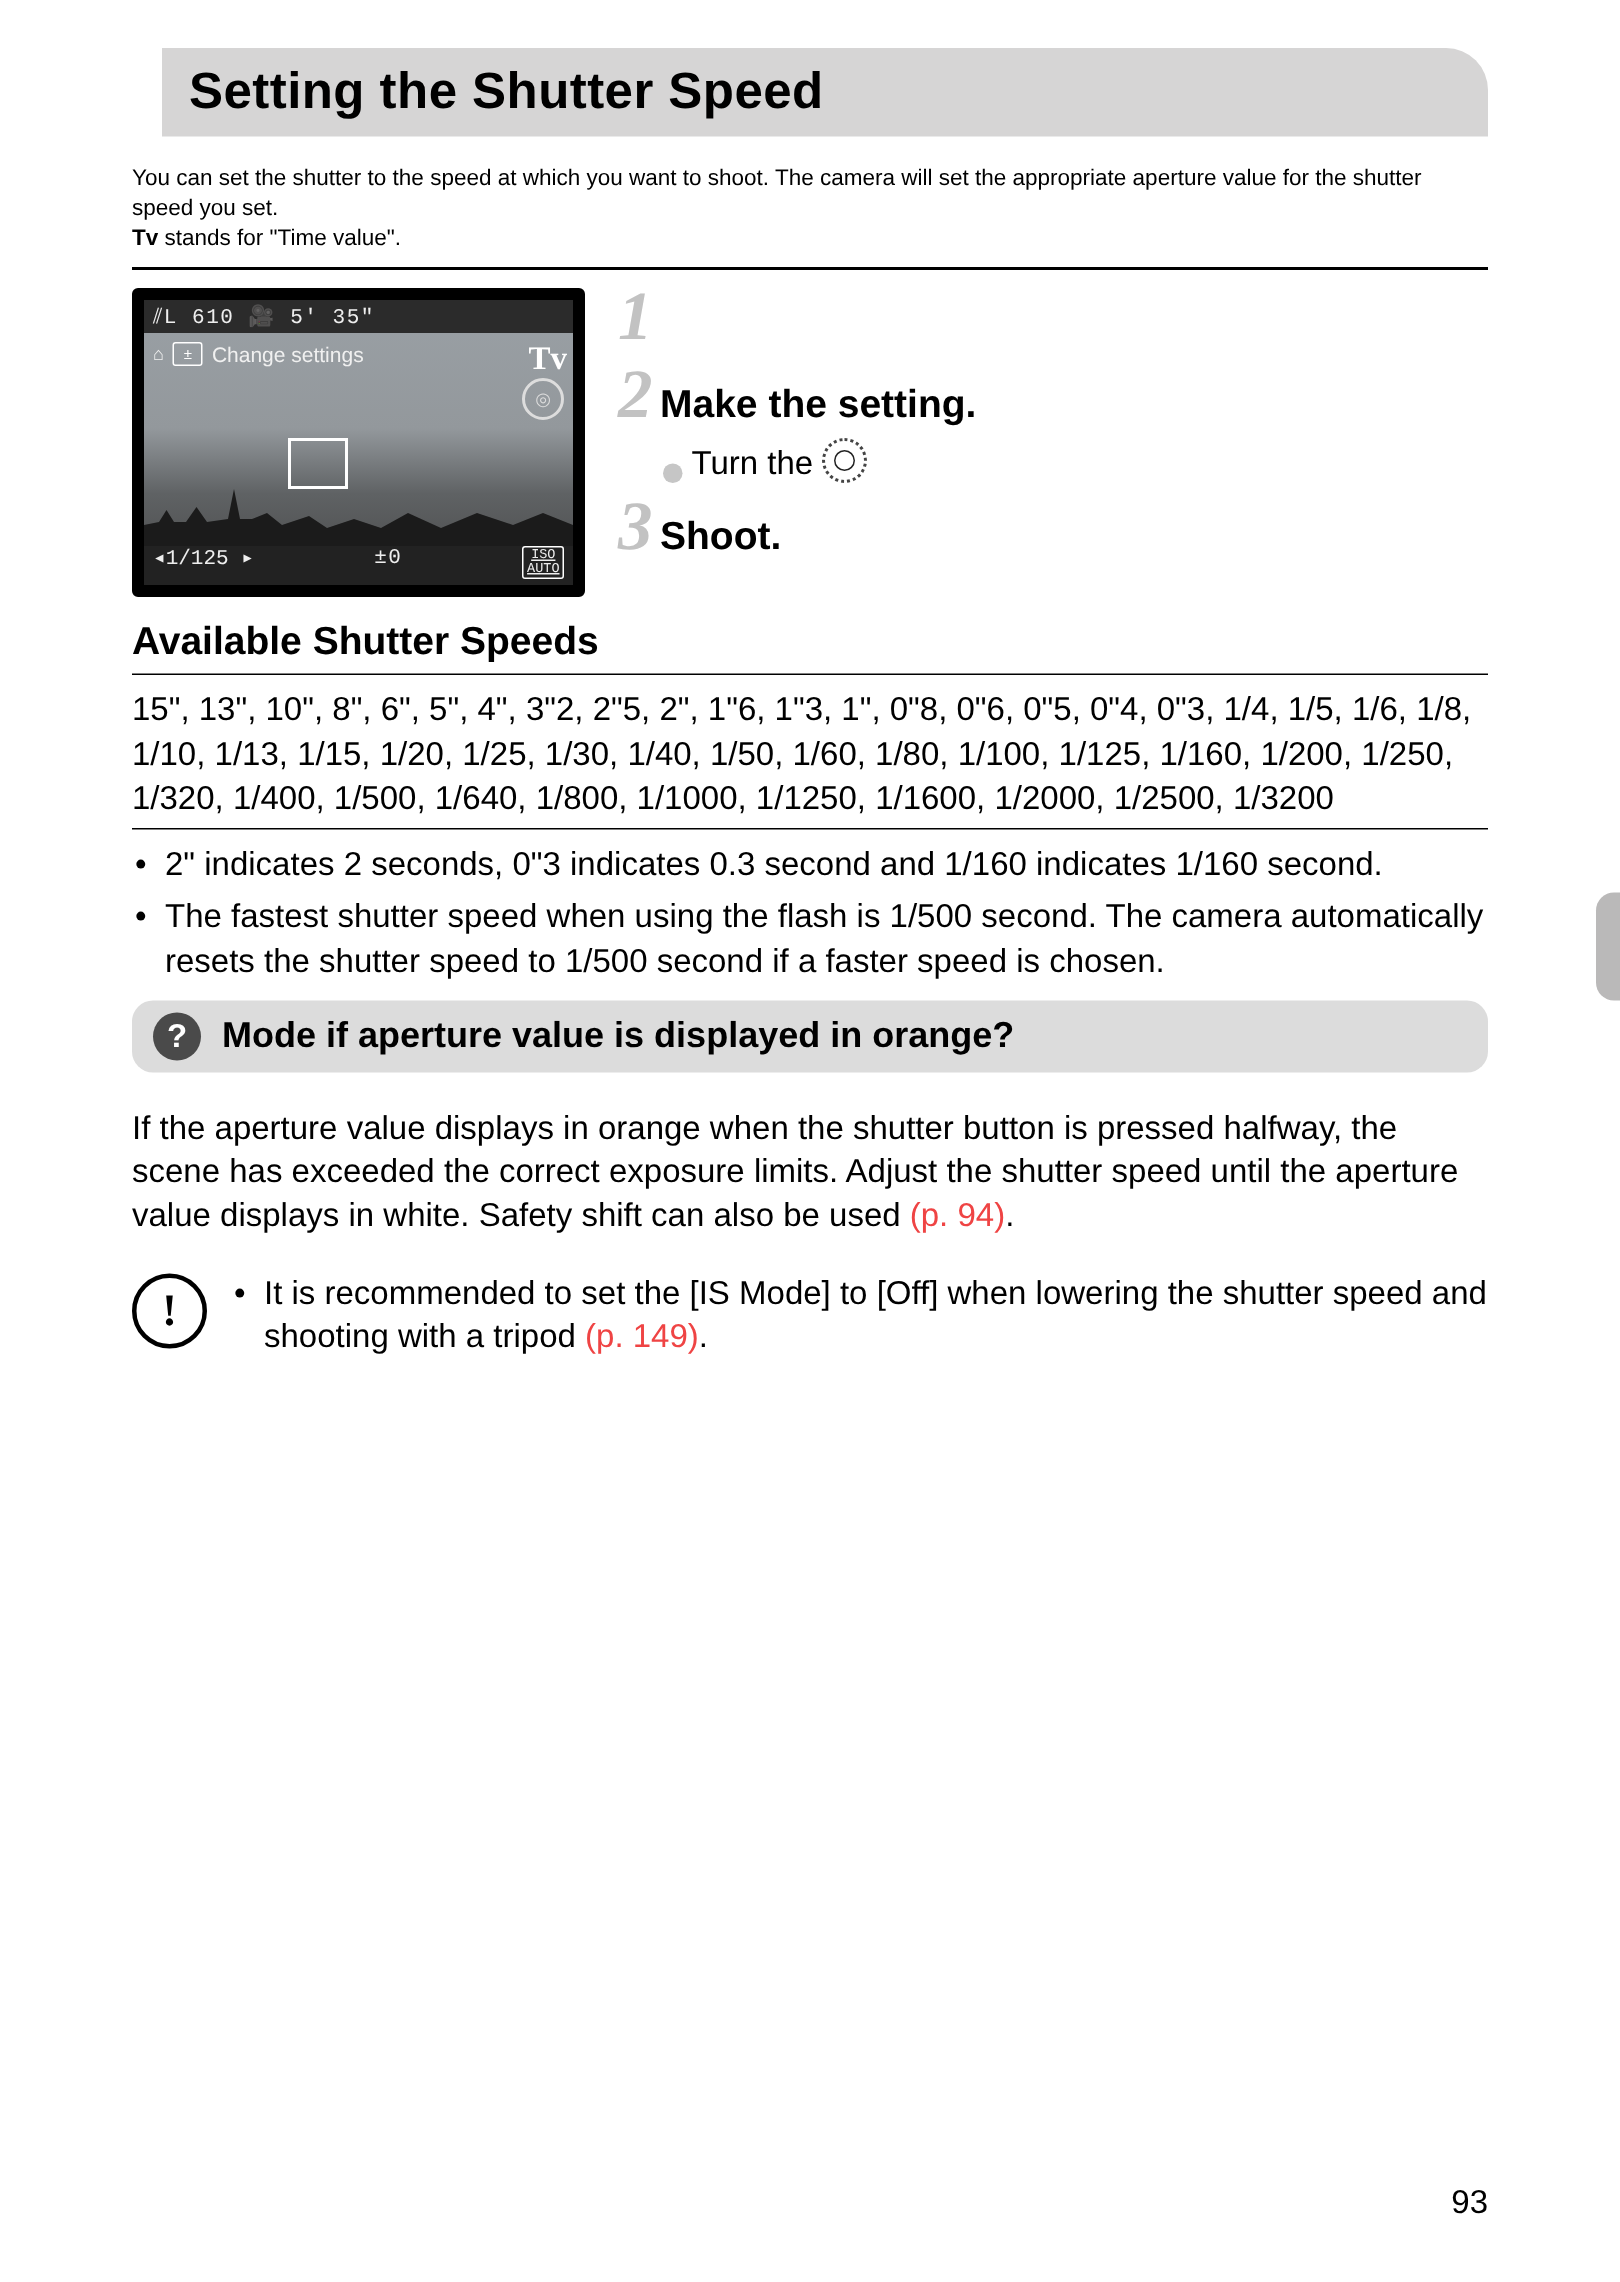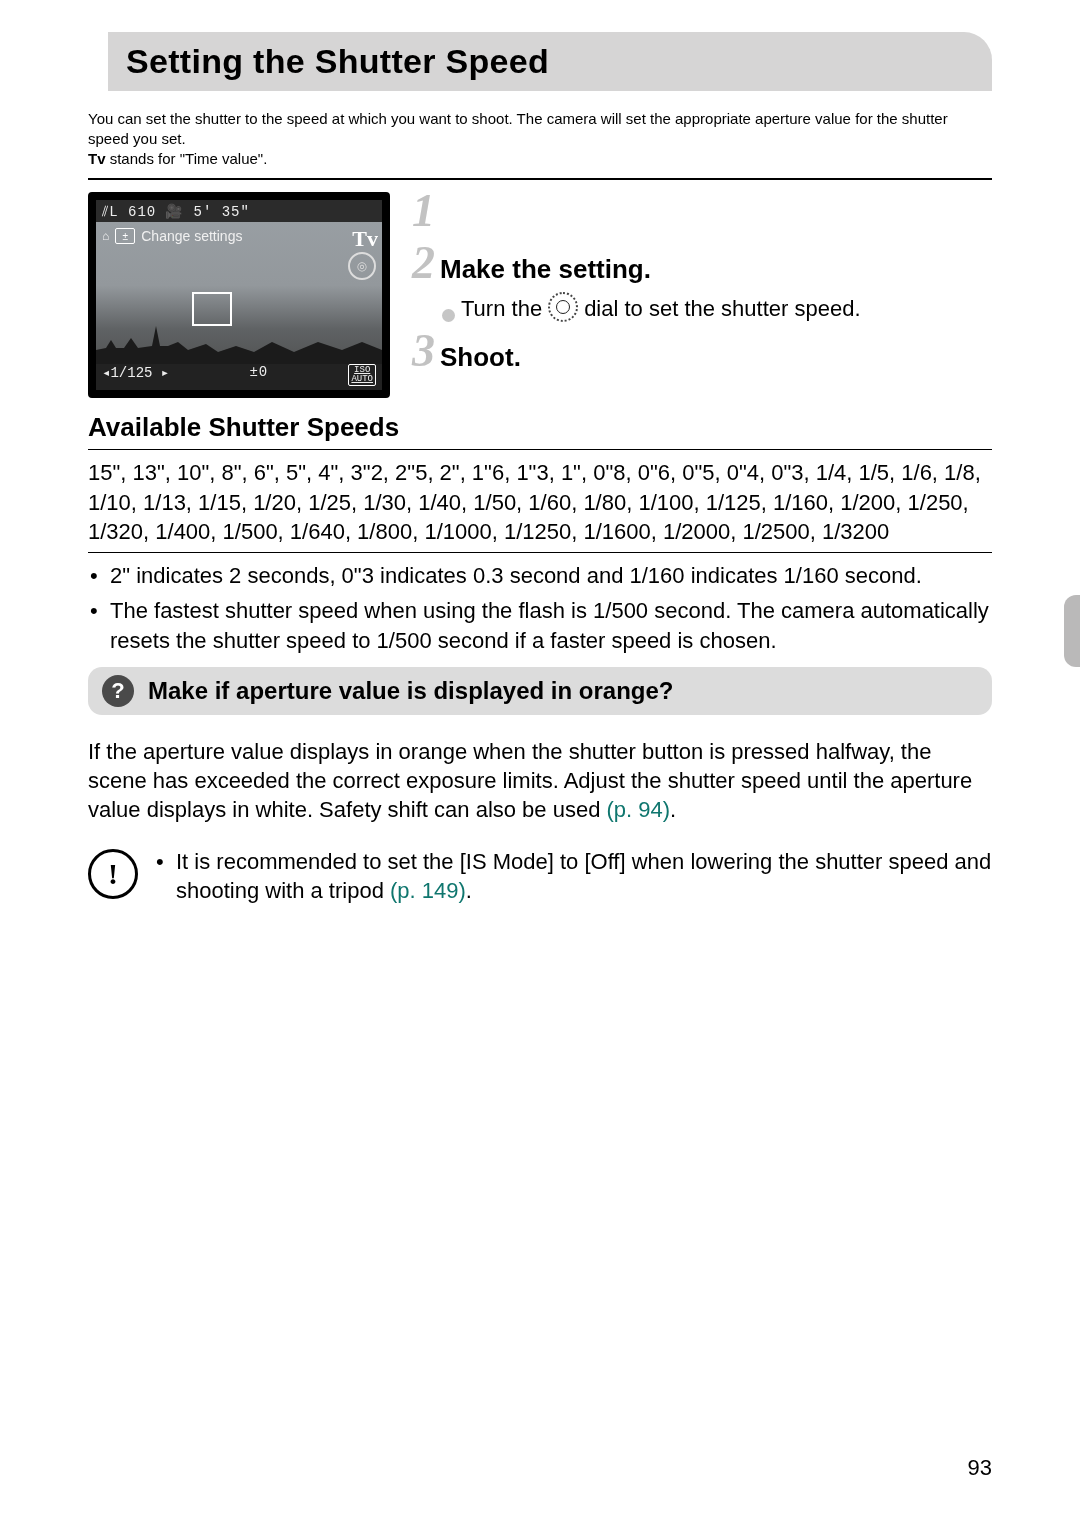--- a/index.html
+++ b/index.html
@@ -253,21 +253,21 @@
   background: #4a4a4a;
   color: #fff;
   font-weight: 900;
   font-size: 22px;
   display: flex; align-items: center; justify-content: center;
 }
 .qtext-body {
   font-size: 22px;
   line-height: 1.33;
 }
-.link { color: #0f766e; }
+.link { color: #ef4444; }
 .alert-row {
   display: flex;
   gap: 18px;
   margin-top: 16px;
 }
 .alert-icon {
   width: 44px; height: 44px;
   border: 3px solid #000;
   border-radius: 50%;
   display: flex; align-items: center; justify-content: center;
@@ -348,21 +348,20 @@
       <div class="step">
         <span class="num">2</span>
         <span class="label">Make the setting.</span>
       </div>
       <div class="sub">
         <span class="bullet-dot"></span>
         <span>Turn the </span>
         <span class="dial-icon">
             <span class="inner"></span>
           </span>
-        <span> dial to set the shutter speed.</span>
       </div>
 
       <div class="step">
         <span class="num">3</span>
         <span class="label">Shoot.</span>
       </div>
     </div>
   </div>
 
   <h3 class="section">Available Shutter Speeds</h3>
@@ -370,21 +369,21 @@
   <p class="speeds">15", 13", 10", 8", 6", 5", 4", 3"2, 2"5, 2", 1"6, 1"3, 1", 0"8, 0"6, 0"5, 0"4, 0"3, 1/4, 1/5, 1/6, 1/8, 1/10, 1/13, 1/15, 1/20, 1/25, 1/30, 1/40, 1/50, 1/60, 1/80, 1/100, 1/125, 1/160, 1/200, 1/250, 1/320, 1/400, 1/500, 1/640, 1/800, 1/1000, 1/1250, 1/1600, 1/2000, 1/2500, 1/3200</p>
   <hr class="hr-thin">
 
   <ul class="notes">
     <li>2" indicates 2 seconds, 0"3 indicates 0.3 second and 1/160 indicates 1/160 second.</li>
     <li>The fastest shutter speed when using the flash is 1/500 second. The camera automatically resets the shutter speed to 1/500 second if a faster speed is chosen.</li>
   </ul>
 
   <div class="qbox">
     <div class="q-icon">?</div>
-    <div>Make if aperture value is displayed in orange?</div>
+    <div>Mode if aperture value is displayed in orange?</div>
   </div>
 
   <p class="qtext-body">
     <span>If the aperture value displays in orange when the shutter button is pressed halfway, the scene has exceeded the correct exposure limits. Adjust the shutter speed until the aperture value displays in white. Safety shift can also be used </span><span class="link">(p. 94)</span><span>.</span>
   </p>
 
   <div class="alert-row">
     <div class="alert-icon">!</div>
     <ul class="alert-list">
       <li>

